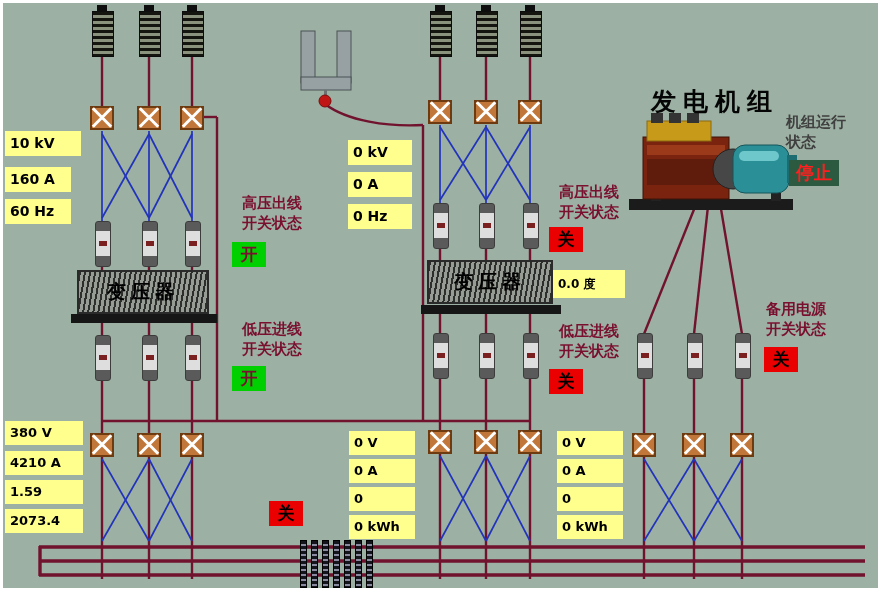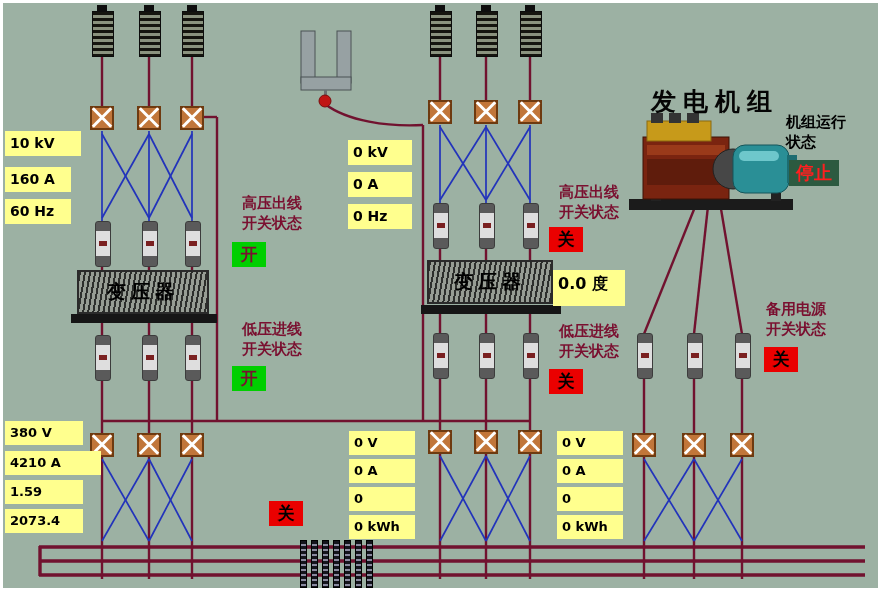--- a/index.html
+++ b/index.html
@@ -31,21 +31,21 @@
   .breakerT::before{content:"";position:absolute;left:4px;top:-7px;width:10px;height:7px;background:#0e0e0e;}
   .switchV{position:absolute;width:14px;height:44px;border:1px solid #3c3c3c;border-radius:3px;
     background:linear-gradient(180deg,#5a5a5a 0 9px,#dedede 9px 34px,#5a5a5a 34px 44px);}
   .switchV::after{content:"";position:absolute;left:3px;top:19px;width:8px;height:5px;background:#7a2020;}
   .isolator{position:absolute;width:24px;height:24px;background:#c1763a;border:2px solid #6e3a10;box-sizing:border-box;}
   .isolator::before,.isolator::after{content:"";position:absolute;left:-3px;top:8px;width:26px;height:3px;background:#fff;}
   .isolator::before{transform:rotate(45deg);}
   .isolator::after{transform:rotate(-45deg);}
 
   .gen-title{position:absolute;left:648px;top:82px;font-weight:bold;font-size:25px;color:#050505;letter-spacing:7px;}
-  .runlabel{color:#000000;text-align:left;}
+  .runlabel{color:#404040;text-align:left;}
   .runbadge{position:absolute;left:786px;top:157px;width:50px;height:26px;background:#2c5a40;color:#ff1f1f;
     font-weight:bold;font-size:18px;display:flex;align-items:center;justify-content:center;}
   .hook{position:absolute;left:292px;top:26px;}
   .gensvg{position:absolute;left:618px;top:104px;}
   #comb{position:absolute;left:297px;top:537px;width:84px;height:50px;}
   .combbar{position:absolute;top:0;width:7px;height:48px;border:1px solid #000;box-sizing:border-box;
     background:repeating-linear-gradient(180deg,#14141c 0 3px,#8a8aa0 3px 5px);}
 </style>
 </head>
 <body>
@@ -203,38 +203,38 @@
   <div class="transformer" style="left:74px;top:267px;width:132px">变压器</div>
   <div class="tbar" style="left:68px;top:311px;width:146px"></div>
   <div class="transformer" style="left:424px;top:257px;width:126px">变压器</div>
   <div class="tbar" style="left:418px;top:302px;width:140px"></div>
 
   <div class="ylabel" style="left:2px;top:128px;width:76px">10 kV</div>
   <div class="ylabel" style="left:2px;top:164px;width:66px">160 A</div>
   <div class="ylabel" style="left:2px;top:196px;width:66px">60 Hz</div>
 
   <div class="ylabel small" style="left:2px;top:418px;width:78px">380 V</div>
-  <div class="ylabel small" style="left:2px;top:448px;width:96px">4210 A</div>
+  <div class="ylabel small" style="left:2px;top:448px;width:78px">4210 A</div>
   <div class="ylabel small" style="left:2px;top:477px;width:78px">1.59</div>
   <div class="ylabel small" style="left:2px;top:506px;width:78px">2073.4 kWh</div>
 
   <div class="ylabel" style="left:345px;top:137px;width:64px">0 kV</div>
   <div class="ylabel" style="left:345px;top:169px;width:64px">0 A</div>
   <div class="ylabel" style="left:345px;top:201px;width:64px">0 Hz</div>
 
   <div class="ylabel small" style="left:346px;top:428px;width:66px">0 V</div>
   <div class="ylabel small" style="left:346px;top:456px;width:66px">0 A</div>
   <div class="ylabel small" style="left:346px;top:484px;width:66px">0</div>
   <div class="ylabel small" style="left:346px;top:512px;width:66px">0 kWh</div>
   <div class="ylabel small" style="left:554px;top:428px;width:66px">0 V</div>
   <div class="ylabel small" style="left:554px;top:456px;width:66px">0 A</div>
   <div class="ylabel small" style="left:554px;top:484px;width:66px">0</div>
   <div class="ylabel small" style="left:554px;top:512px;width:66px">0 kWh</div>
 
-  <div class="ylabel" style="left:550px;top:267px;width:72px;height:36px;font-size:16px;line-height:22px">0.0 度</div>
+  <div class="ylabel" style="left:550px;top:267px;width:72px;height:28px;font-size:12px;line-height:22px">0.0 度</div>
 
   <div class="mlabel" style="left:226px;top:191px;width:86px">高压出线
 开关状态</div>
   <div class="badge on" style="left:229px;top:239px">开</div>
   <div class="mlabel" style="left:226px;top:317px;width:86px">低压进线
 开关状态</div>
   <div class="badge on" style="left:229px;top:363px">开</div>
 
   <div class="mlabel" style="left:543px;top:180px;width:86px">高压出线
 开关状态</div>

